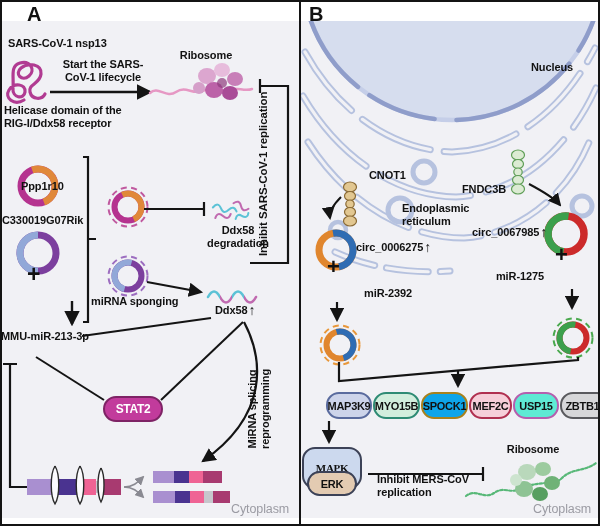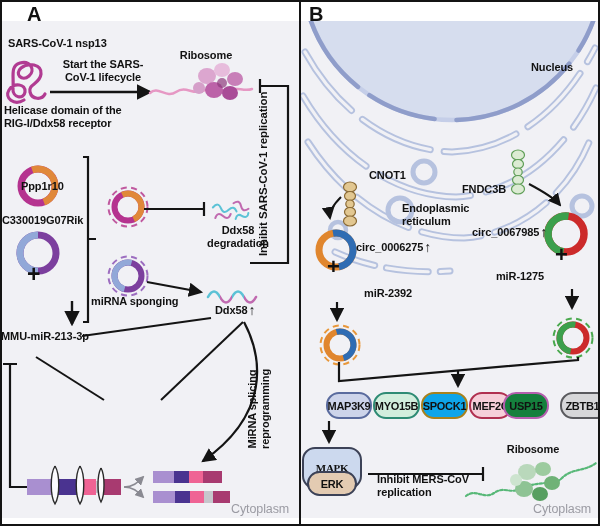--- a/index.html
+++ b/index.html
@@ -249,20 +249,21 @@
   <div class="lbl plus" style="left:27px;top:263px;">+</div>
   <div class="lbl" style="left:1px;top:330px;">MMU-miR-213-3p</div>
   <div class="lbl" style="left:91px;top:295px;">miRNA sponging</div>
   <div class="lbl ctr" style="left:207px;top:224px;width:62px;">Ddx58
 degradation</div>
   <div class="lbl flexrow" style="left:215px;top:304px;">
     <span>Ddx58</span>
     <span class="upar">↑</span>
   </div>
   <div class="lbl vlabel" style="left:174px;top:167px;width:180px;font-size:11.5px;">Inhibit SARS-CoV-1 replication</div>
+  <div class="pill" id="stat2" style="background: rgb(194, 59, 156); border-color: rgb(126, 35, 101);">STAT2</div>
   <div class="lbl vlabel" style="left:203px;top:396px;width:112px;">MiRNA splicing
 reprogramming</div>
   <div class="lbl gray" style="left:231px;top:502px;">Cytoplasm</div>
 
   <div class="lbl panel-letter" style="left:309px;top:3px;">B</div>
   <div class="lbl" style="left:502px;top:61px;padding-left:29px;">Nucleus</div>
   <div class="lbl" style="left:402px;top:202px;">Endoplasmic
 reticulum</div>
   <div class="lbl" style="left:324px;top:169px;margin-left:45px;">CNOT1</div>
   <div class="lbl" style="left:462px;top:183px;">FNDC3B</div>
@@ -276,21 +277,21 @@
   </div>
   <div class="lbl plus" style="left:327px;top:256px;font-size:22px;">+</div>
   <div class="lbl plus" style="left:555px;top:244px;font-size:22px;">+</div>
   <div class="lbl" style="left:364px;top:287px;">miR-2392</div>
   <div class="lbl" style="left:495px;top:270px;width:50px;text-align:center;">miR-1275</div>
 
   <div class="pill tpill" style="left: 306px; width: 46px; background: rgb(205, 212, 234); border-color: rgb(90, 107, 158);">MAP3K9</div>
   <div class="pill tpill" style="left: 353px; width: 47px; background: rgb(210, 238, 221); border-color: rgb(46, 139, 116);">MYO15B</div>
   <div class="pill tpill" style="left: 401px; width: 47px; background: #0ea5e9; border-color: rgb(168, 130, 29);">SPOCK1</div>
   <div class="pill tpill" style="left: 449px; width: 43px; background: rgb(246, 207, 217); border-color: rgb(176, 48, 80);">MEF2C</div>
-  <div class="pill tpill" style="left: 483px; width: 46px; background: #15803d; border-color: rgb(181, 95, 174);">USP15</div>
+  <div class="pill tpill" style="left: 493px; width: 46px; background: #5eead4; border-color: rgb(181, 95, 174);">USP15</div>
   <div class="pill tpill" style="left: 540px; width: 50px; background: rgb(215, 215, 217); border-color: rgb(90, 90, 94);">ZBTB11</div>
 
   <div class="pill" id="mapk" style="background: rgb(204, 217, 238); border-color: rgb(60, 66, 87);">MAPK</div>
   <div class="pill" id="erk" style="background: rgb(227, 203, 178); border-color: rgb(60, 66, 87);">ERK</div>
 
   <div class="lbl" style="left:377px;top:473px;">Inhibit MERS-CoV
 replication</div>
   <div class="lbl ctr" style="left:496px;top:443px;width:74px;">Ribosome</div>
   <div class="lbl gray" style="left:533px;top:502px;">Cytoplasm</div>
 

